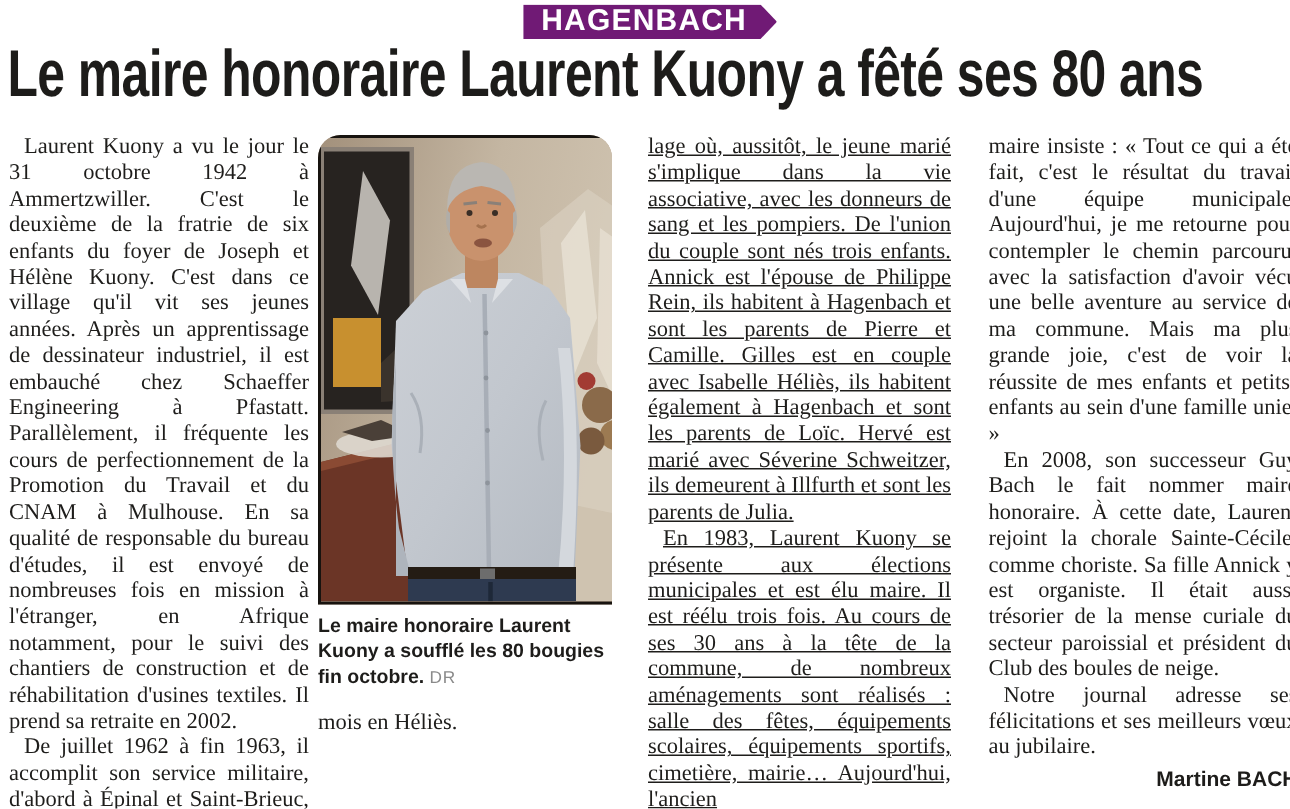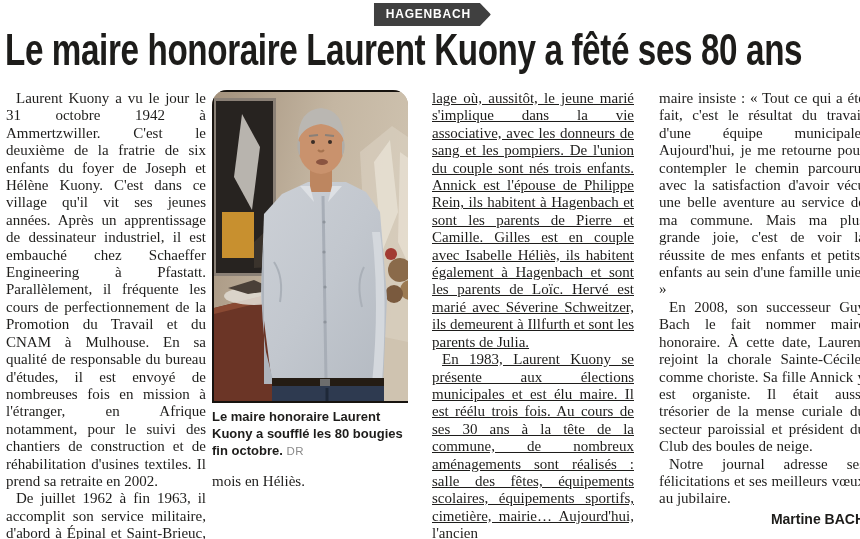--- a/index.html
+++ b/index.html
@@ -10,25 +10,25 @@
     overflow: hidden;
     font-family: "Liberation Serif", serif;
     color: #1e1d1b;
   }
 
   
   .kicker {
     position: absolute;
     top: 3px; left: 50%;
     transform: translateX(-48%);
-    background: #404040;
+    background: #701a75;
     color: #ffffff;
     font-family: "Liberation Sans", sans-serif;
     font-weight: bold;
-    font-size: 12px;
+    font-size: 20px;
     letter-spacing: 0.8px;
     line-height: 23px;
     height: 23px;
     padding: 0 20px 0 12px;
     clip-path: polygon(0 0, calc(100% - 11px) 0, 100% 50%, calc(100% - 11px) 100%, 0 100%);
   }
 
   
   .headline {
     position: absolute;

